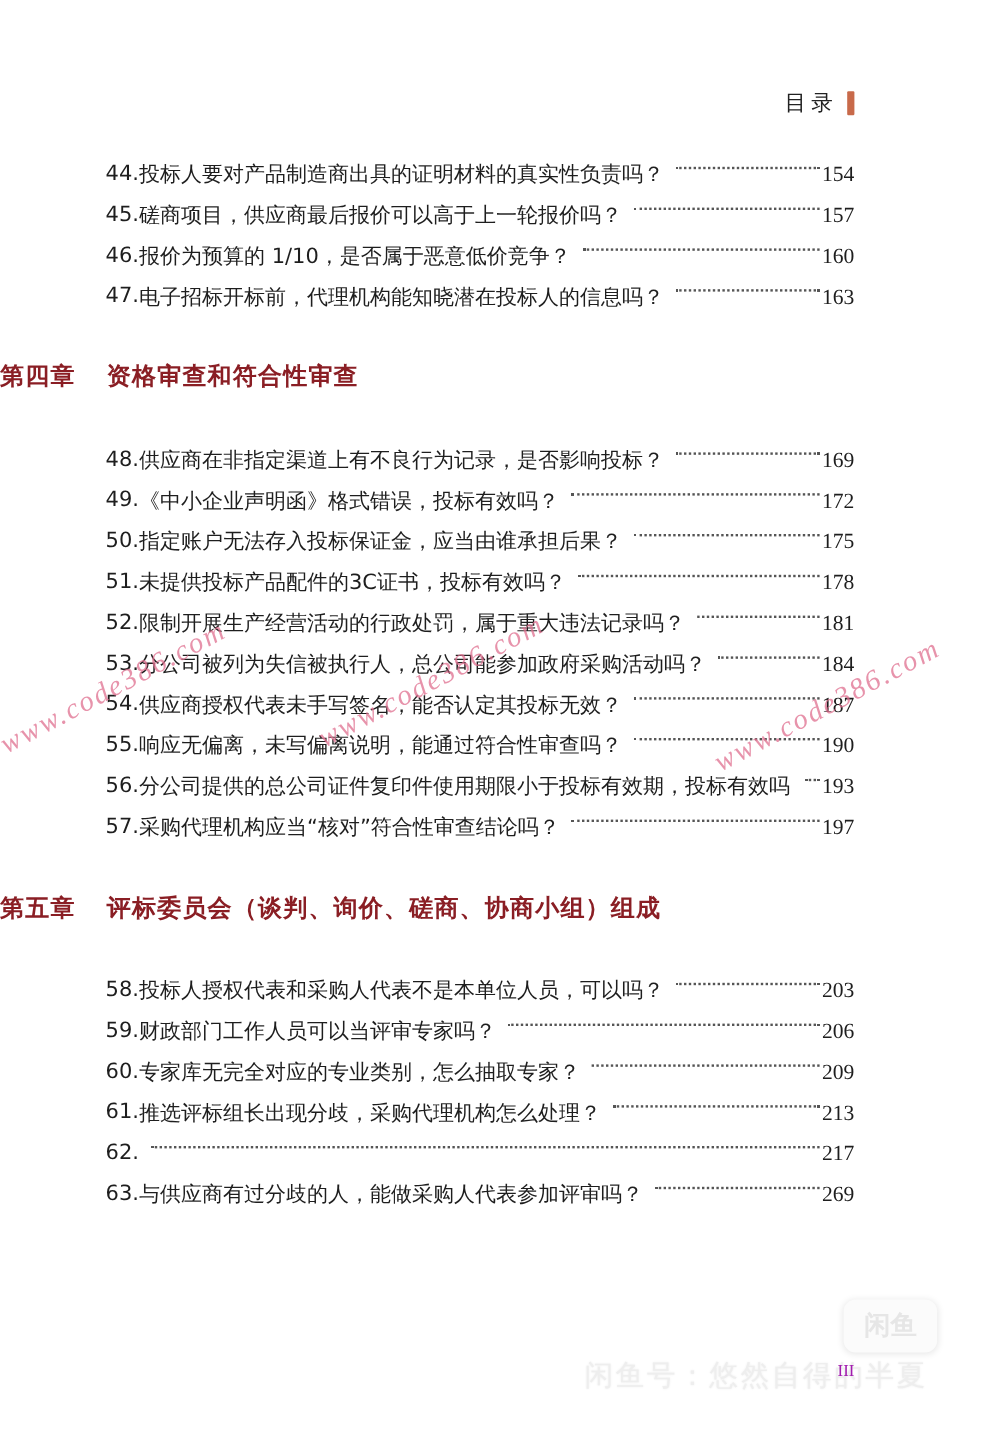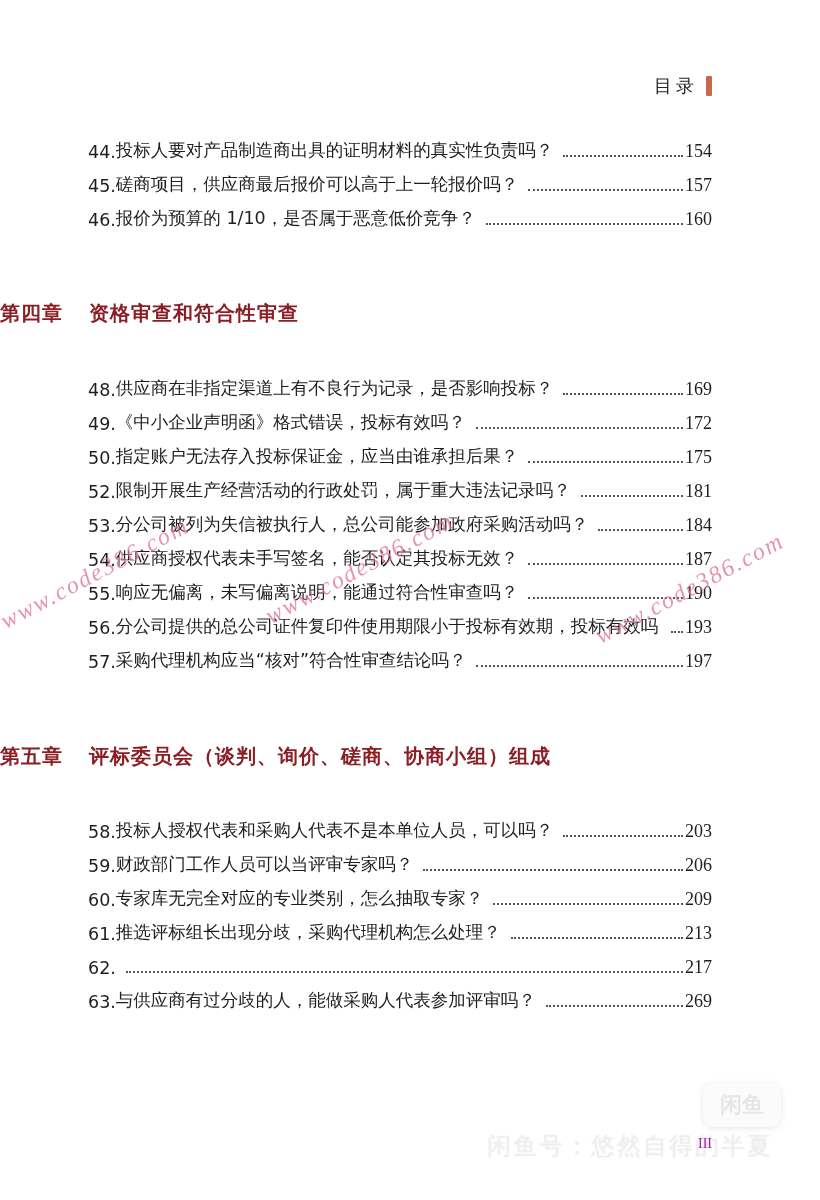--- a/index.html
+++ b/index.html
@@ -7,21 +7,21 @@
     width: 820px; height: 1200px; background: #ffffff; position: relative; overflow: hidden;
     font-family: "DejaVu Sans", sans-serif; color: #1a1a1a;
   }
   .header {
     position: absolute; top: 74px; right: 108px; display: flex; align-items: center; gap: 8px;
   }
   .header-title { font-size: 18px; letter-spacing: 4px; color: #222; }
   .header-bar { width: 6px; height: 20px; background: #c86a4a; border-radius: 1px; }
   .toc { position: absolute; left: 88px; width: 624px; }
   .entry {
-    display: flex; align-items: flex-end; height: 34px; font-size: 17.5px; color: #1e1e1e;
+    display: flex; align-items: center; height: 34px; font-size: 17.5px; color: #1e1e1e;
     white-space: nowrap;
   }
   .entry .num { flex: 0 0 auto; }
   .entry .title { flex: 0 1 auto; overflow: hidden; }
   .entry .dots {
     flex: 1 1 auto; margin: 0 2px 0 10px; border-bottom: 2px dotted #555; height: 0; transform: translateY(-5px);
     min-width: 12px;
   }
   .entry .page { flex: 0 0 auto; font-family: "Liberation Serif", serif; font-size: 18px; }
   .chapter {
@@ -66,20 +66,26 @@
       <span class="title">磋商项目，供应商最后报价可以高于上一轮报价吗？</span>
       <span class="dots"></span>
       <span class="page">157</span>
     </div>
   <div class="entry">
       <span class="num">46.</span>
       <span class="title">报价为预算的 1/10，是否属于恶意低价竞争？</span>
       <span class="dots"></span>
       <span class="page">160</span>
     </div>
+  <div class="entry">
+      <span class="num">47.</span>
+      <span class="title">电子招标开标前，代理机构能知晓潜在投标人的信息吗？</span>
+      <span class="dots"></span>
+      <span class="page">163</span>
+    </div>
 </div>
 
 <div class="chapter" style="top:300px;">
   <span class="ch-num">第四章</span><span>资格审查和符合性审查</span>
 </div>
 
 <div class="toc" style="top:366px;">
   <div class="entry">
       <span class="num">48.</span>
       <span class="title">供应商在非指定渠道上有不良行为记录，是否影响投标？</span>
@@ -90,20 +96,26 @@
       <span class="num">49.</span>
       <span class="title">《中小企业声明函》格式错误，投标有效吗？</span>
       <span class="dots"></span>
       <span class="page">172</span>
     </div>
   <div class="entry">
       <span class="num">50.</span>
       <span class="title">指定账户无法存入投标保证金，应当由谁承担后果？</span>
       <span class="dots"></span>
       <span class="page">175</span>
+    </div>
+  <div class="entry">
+      <span class="num">51.</span>
+      <span class="title">未提供投标产品配件的3C证书，投标有效吗？</span>
+      <span class="dots"></span>
+      <span class="page">178</span>
     </div>
   <div class="entry">
       <span class="num">52.</span>
       <span class="title">限制开展生产经营活动的行政处罚，属于重大违法记录吗？</span>
       <span class="dots"></span>
       <span class="page">181</span>
     </div>
   <div class="entry">
       <span class="num">53.</span>
       <span class="title">分公司被列为失信被执行人，总公司能参加政府采购活动吗？</span>

